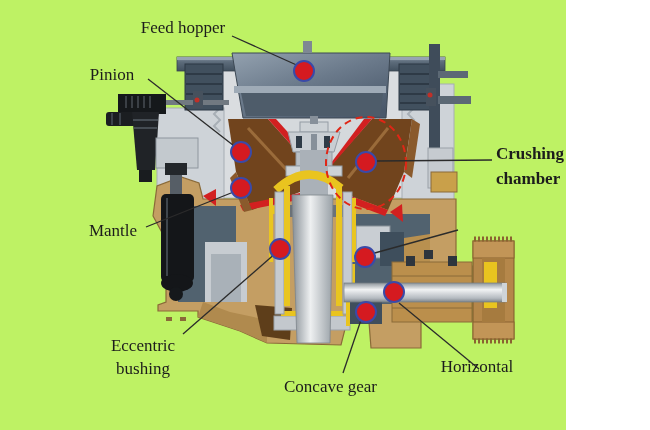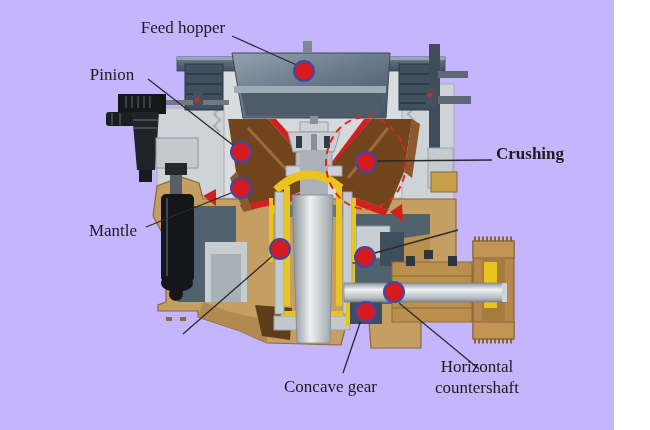--- a/index.html
+++ b/index.html
@@ -1,16 +1,16 @@
 <!DOCTYPE html>
 <html><head>
 <meta charset="utf-8">
 <style>
   html,body{margin:0;padding:0;background:#fff;}
-  .stage{position:relative;width:614px;height:430px;background:#c4b5fd;overflow:hidden;
+  .stage{position:relative;width:566px;height:430px;background:#bef264;overflow:hidden;
          font-family:"Liberation Serif","DejaVu Serif",serif;}
   .stage svg{position:absolute;left:0;top:0;}
   .lbl{position:absolute;font-size:17px;line-height:23px;color:#1c1c1c;text-align:center;
        white-space:nowrap;}
   .lbl span{display:block;}
   .lbl-left{text-align:left;font-weight:bold;}
   .lh25{line-height:25px;}
   .lh21{line-height:21px;}
   .marker{fill:#d51a20;stroke:#3a4aa8;stroke-width:2;}
   .minidot{fill:#c03028;}
@@ -229,25 +229,29 @@
 </svg>
 
 <div class="lbl" style="left:131px;top:16px;width:104px;">
   <span>Feed hopper</span>
 </div>
 <div class="lbl" style="left:72px;top:63px;width:80px;">
   <span>Pinion</span>
 </div>
 <div class="lbl lbl-left lh25" style="left:496px;top:141px;width:90px;">
   <span>Crushing</span>
+  <span>chamber</span>
 </div>
 <div class="lbl" style="left:80px;top:219px;width:66px;">
   <span>Mantle</span>
 </div>
+<div class="lbl" style="left:101px;top:334px;width:84px;">
+  <span>Eccentric</span>
+  <span>bushing</span>
+</div>
 <div class="lbl" style="left:284px;top:375px;width:92px;">
   <span>Concave gear</span>
 </div>
 <div class="lbl lh21" style="left:422px;top:356px;width:110px;">
   <span>Horizontal</span>
-  <span>countershaft</span>
 </div>
 
 </div>
 
 </body></html>

